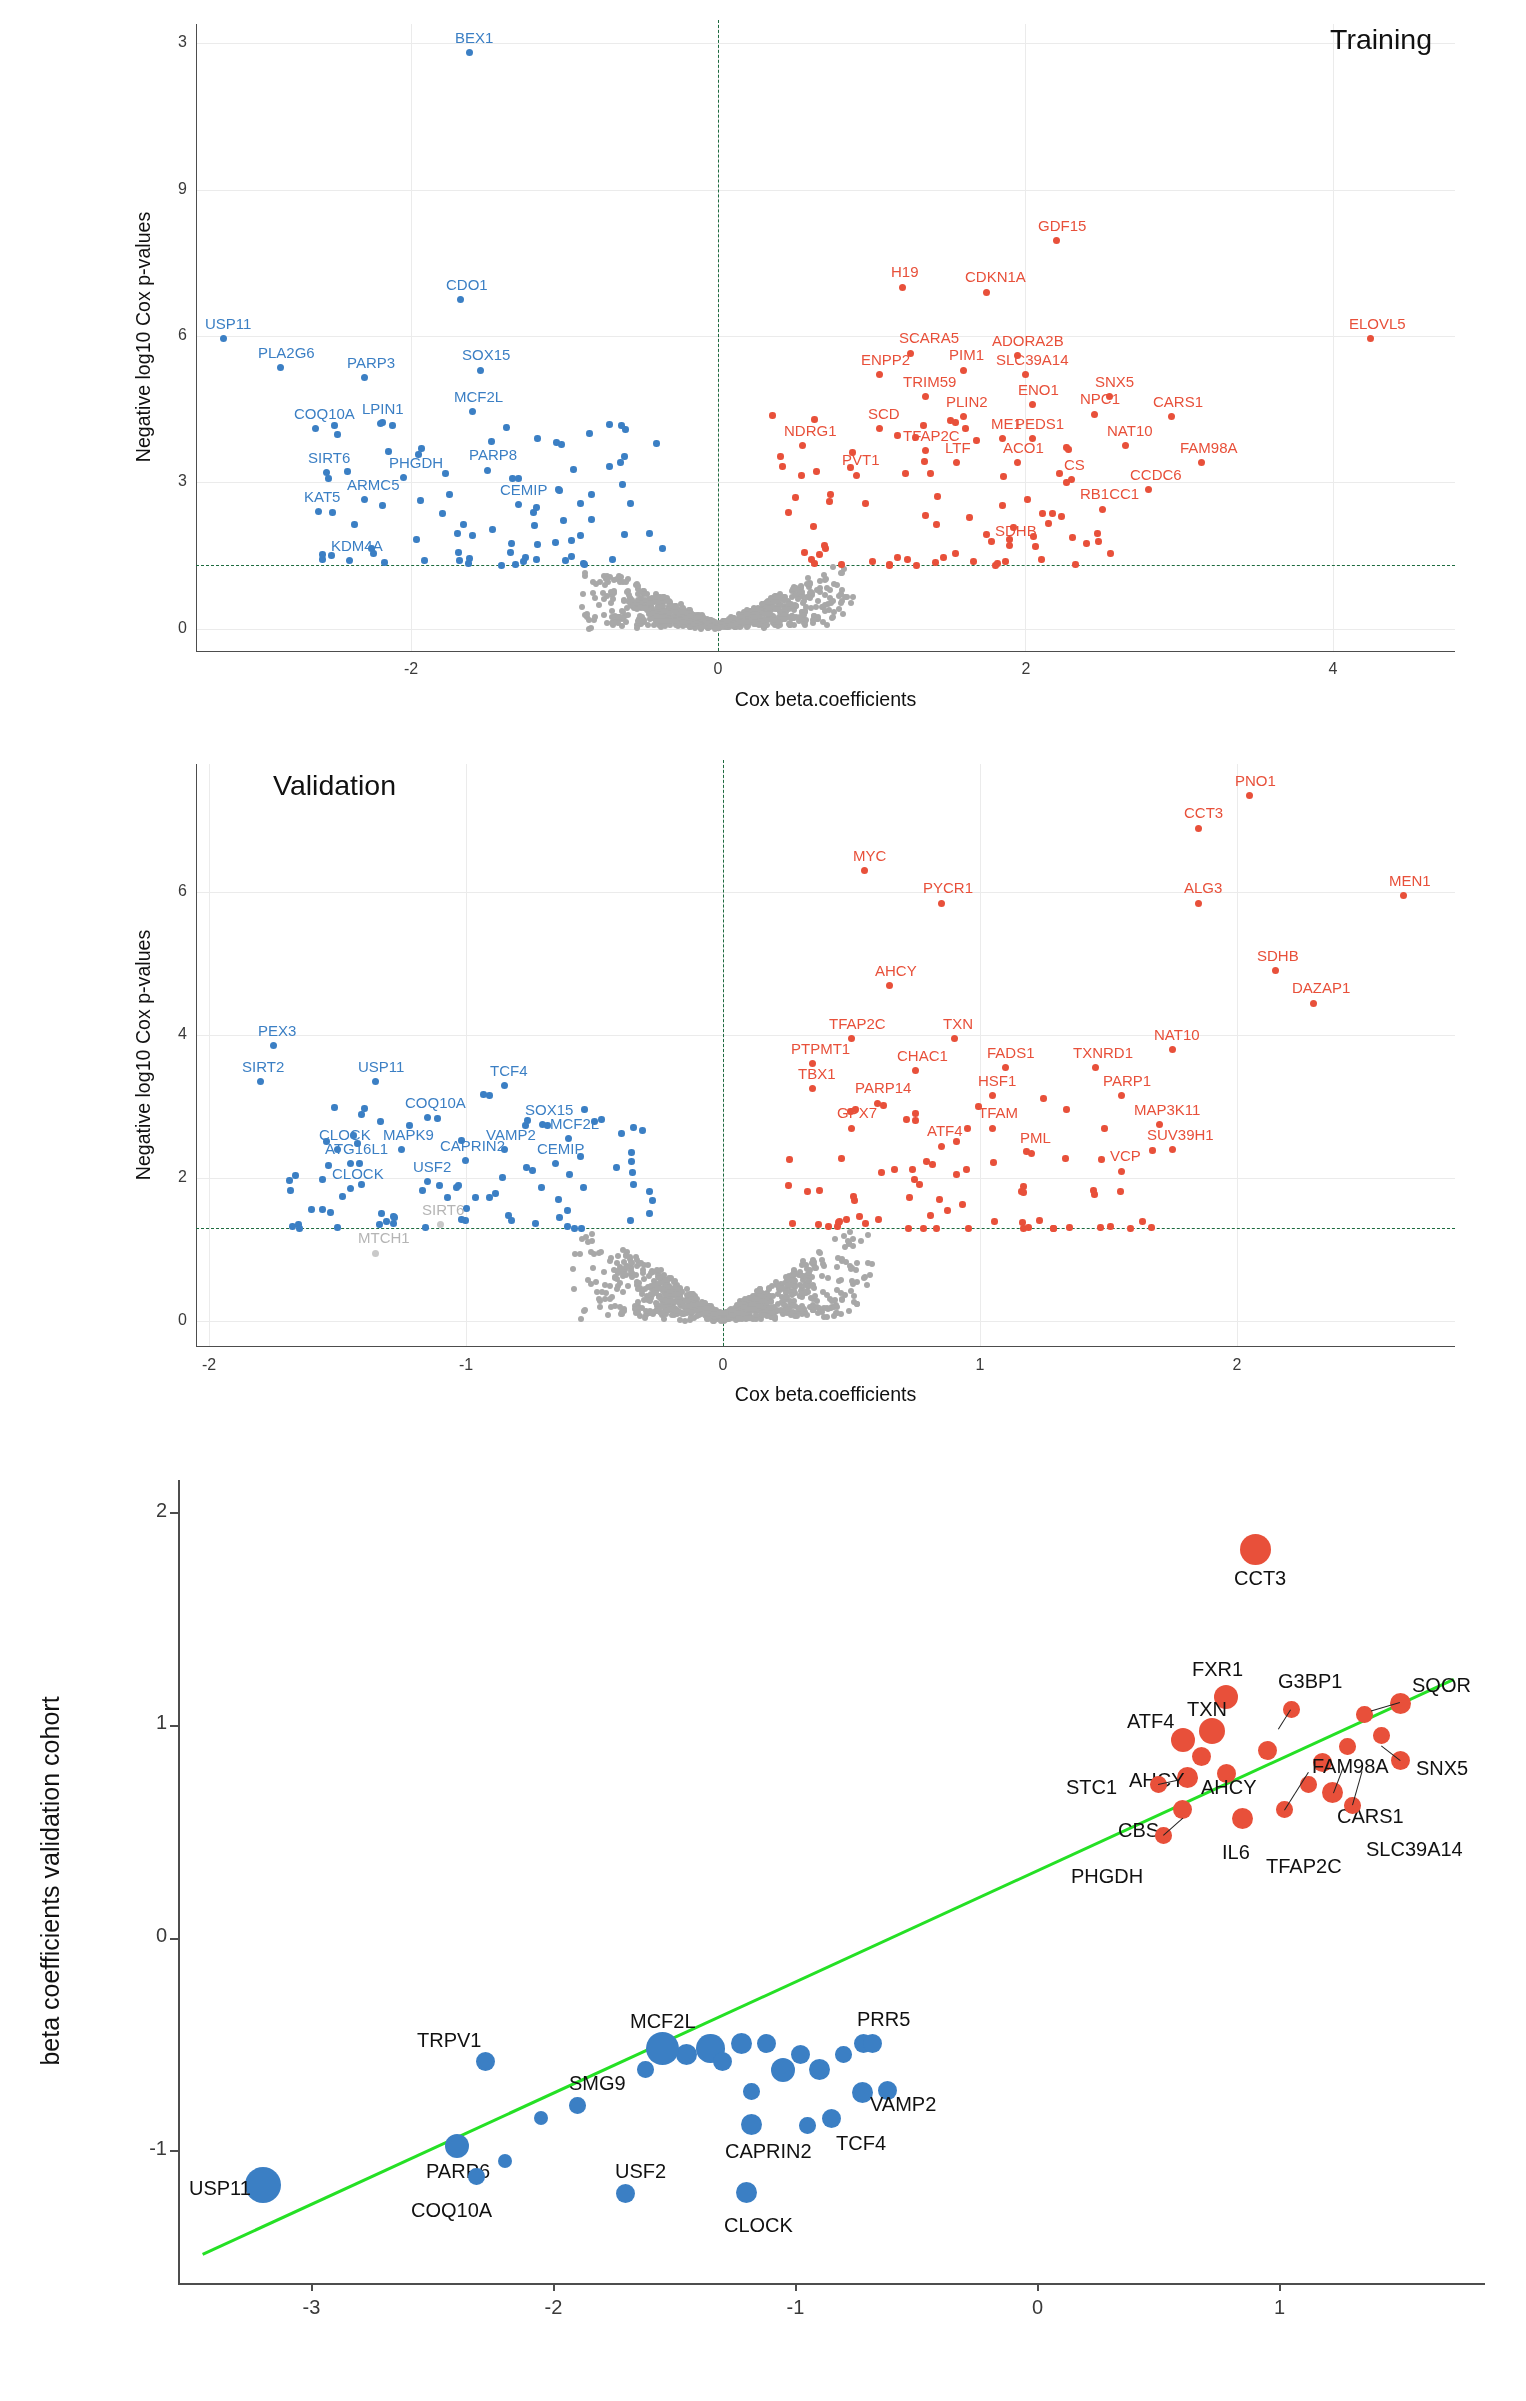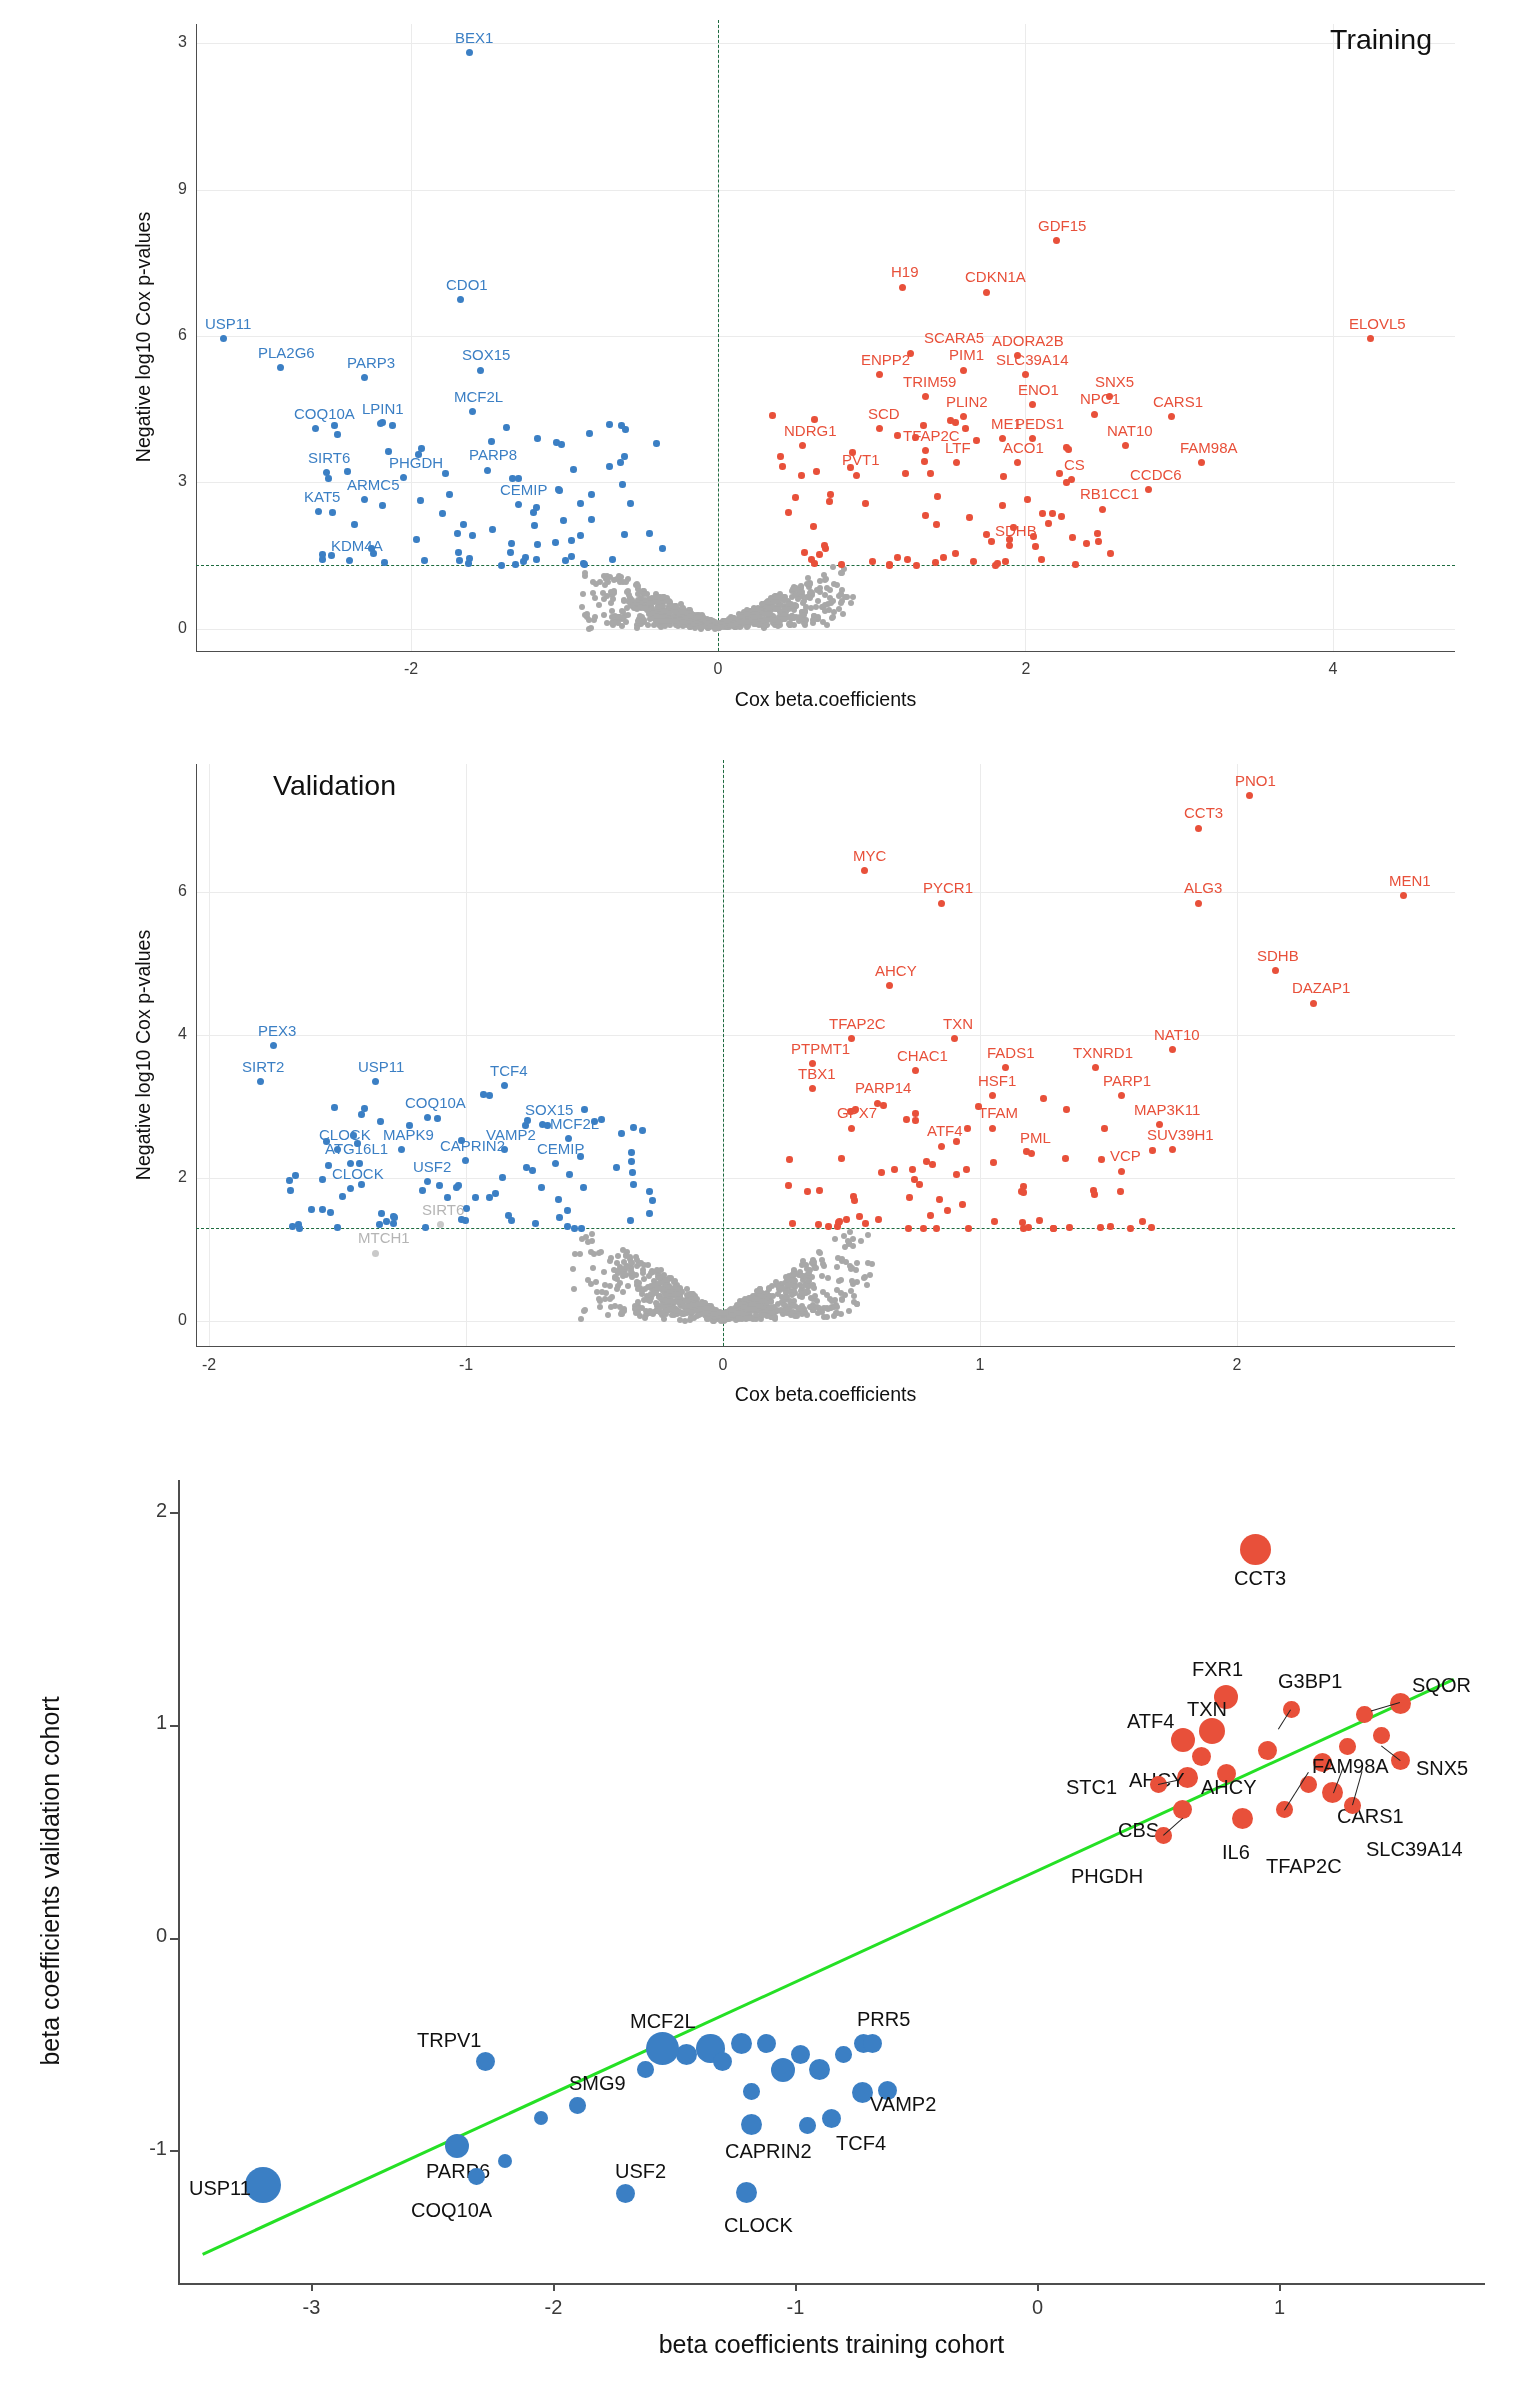--- a/index.html
+++ b/index.html
@@ -1144,21 +1144,21 @@
     <div class="lbl down" style="left:331px;top:537px;">KDM4A</div>
     <div class="pt" style="left:1053px;top:237px;width:7.1px;height:7.1px;background:#e8503a;"></div>
     <div class="lbl up" style="left:1038px;top:217px;">GDF15</div>
     <div class="pt" style="left:899px;top:284px;width:7.1px;height:7.1px;background:#e8503a;"></div>
     <div class="lbl up" style="left:891px;top:263px;">H19</div>
     <div class="pt" style="left:983px;top:289px;width:7.1px;height:7.1px;background:#e8503a;"></div>
     <div class="lbl up" style="left:965px;top:268px;">CDKN1A</div>
     <div class="pt" style="left:1367px;top:335px;width:7.1px;height:7.1px;background:#e8503a;"></div>
     <div class="lbl up" style="left:1349px;top:315px;">ELOVL5</div>
     <div class="pt" style="left:907px;top:350px;width:7.1px;height:7.1px;background:#e8503a;"></div>
-    <div class="lbl up" style="left:924px;top:329px;">SCARA5</div>
+    <div class="lbl up" style="left:899px;top:329px;">SCARA5</div>
     <div class="pt" style="left:1014px;top:352px;width:7.1px;height:7.1px;background:#e8503a;"></div>
     <div class="lbl up" style="left:992px;top:332px;">ADORA2B</div>
     <div class="pt" style="left:876px;top:371px;width:7.1px;height:7.1px;background:#e8503a;"></div>
     <div class="lbl up" style="left:861px;top:351px;">ENPP2</div>
     <div class="pt" style="left:960px;top:367px;width:7.1px;height:7.1px;background:#e8503a;"></div>
     <div class="lbl up" style="left:949px;top:346px;">PIM1</div>
     <div class="pt" style="left:1022px;top:371px;width:7.1px;height:7.1px;background:#e8503a;"></div>
     <div class="lbl up" style="left:996px;top:351px;">SLC39A14</div>
     <div class="pt" style="left:1106px;top:393px;width:7.1px;height:7.1px;background:#e8503a;"></div>
     <div class="lbl up" style="left:1095px;top:373px;">SNX5</div>
@@ -2466,16 +2466,15 @@
     <div class="pt" style="left:245px;top:723px;width:36px;height:36px;background:#3b7fc4;"></div>
     <div class="lbl blk" style="left:189px;top:733px;font-size:20px;">USP11</div>
     <div class="leader" style="left:1400px;top:259px;width:30px;transform:rotate(163.65183354359428deg);"></div>
     <div class="leader" style="left:1291px;top:266px;width:23px;transform:rotate(122.264764229543deg);"></div>
     <div class="leader" style="left:1400px;top:317px;width:24.4px;transform:rotate(-142.40373796422546deg);"></div>
     <div class="leader" style="left:1352px;top:361px;width:35px;transform:rotate(-74.1406287785057deg);"></div>
     <div class="leader" style="left:1284px;top:366px;width:45px;transform:rotate(-57.735235770456356deg);"></div>
     <div class="leader" style="left:1333px;top:349px;width:27px;transform:rotate(-69.25391348047114deg);"></div>
     <div class="leader" style="left:1158px;top:340px;width:20px;transform:rotate(-12.40741457209328deg);"></div>
     <div class="leader" style="left:1163px;top:391px;width:26px;transform:rotate(-41.34776787175579deg);"></div>
-    <div class="panelC-axis-title" style="left:178px;top:886px;width:1307px;text-align:center;">beta coefficients training cohort</div>
     <div class="panelC-axis-title" style="left:36px;top:437px;transform-origin:0 0;transform:rotate(-90deg) translateX(-50%);white-space:nowrap;">beta coefficients validation cohort</div>
   </div>
 
 
 </body></html>

